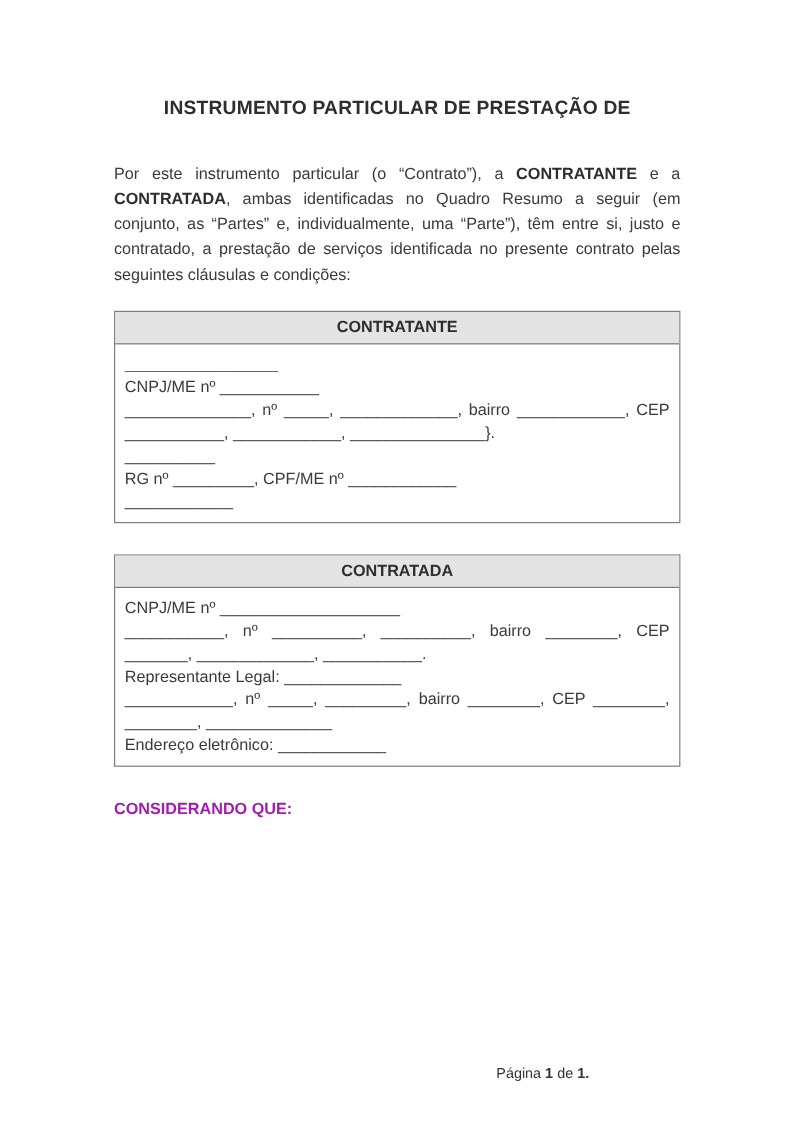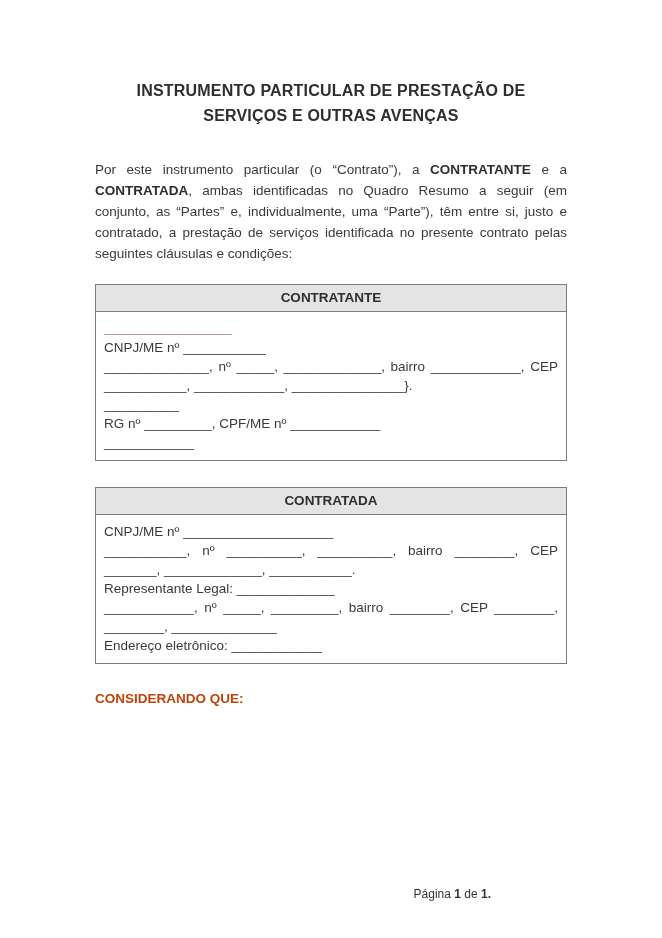--- a/index.html
+++ b/index.html
@@ -56,26 +56,26 @@
     color: #2e2e2e;
   }
   .box-body {
     padding: 7px 8px 8px 8px;
     font-size: 13.5px;
     line-height: 19px;
     color: #3a3a3a;
   }
   .box-body p { margin: 0; }
   .box-body .justify { text-align: justify; }
-  .bold-line { font-weight: 700; color: #7f1d1d; }
+  .bold-line { font-weight: 700; color: #000000; }
   .considering {
     margin: 27px 0 0 0;
     font-size: 13.5px;
     font-weight: 700;
-    color: #c2410c;
+    color: #a21caf;
   }
   .clause {
     margin: 20px 0 0 0;
     font-size: 13.5px;
     color: #3a3a3a;
   }
   .page-footer {
     position: absolute;
     right: 87px;
     bottom: 37px;
@@ -84,21 +84,20 @@
   }
   .page-footer b { font-weight: 700; }
 </style>
 </head>
 <body>
 
 <div class="page">
   <div class="content">
 
     <h1 class="doc-title"><span>INSTRUMENTO PARTICULAR DE PRESTAÇÃO DE</span><br>
-      <span>SERVIÇOS E OUTRAS AVENÇAS</span>
     </h1>
 
     <p class="intro"><span>Por este instrumento particular (o “Contrato”), a </span><b>CONTRATANTE</b><span> e a </span><b>CONTRATADA</b><span>, ambas identificadas no Quadro Resumo a seguir (em conjunto, as “Partes” e, individualmente, uma “Parte”), têm entre si, justo e contratado, a prestação de serviços identificada no presente contrato pelas seguintes cláusulas e condições:</span></p>
 
     <div class="box">
       <div class="box-header">CONTRATANTE</div>
       <div class="box-body">
         <p class="bold-line">_________________</p>
         <p>CNPJ/ME nº ___________</p>
         <p class="justify">______________, nº _____, _____________, bairro ____________, CEP ___________, ____________, _______________}.</p>

